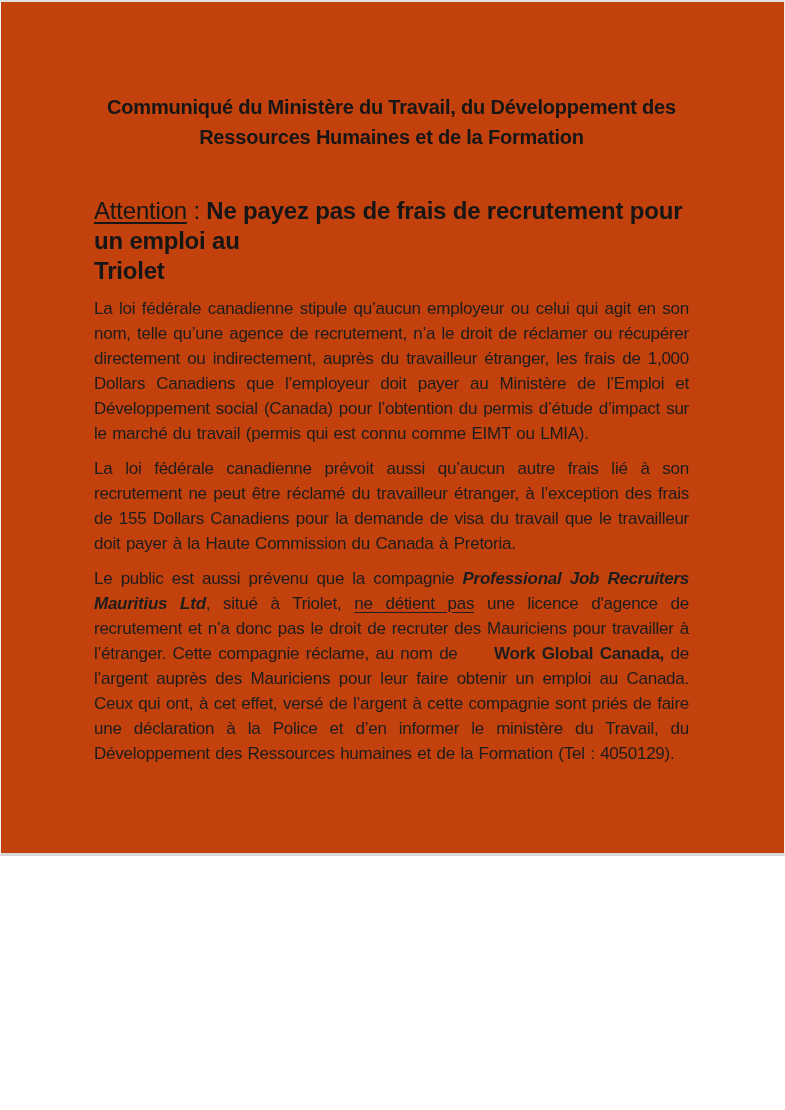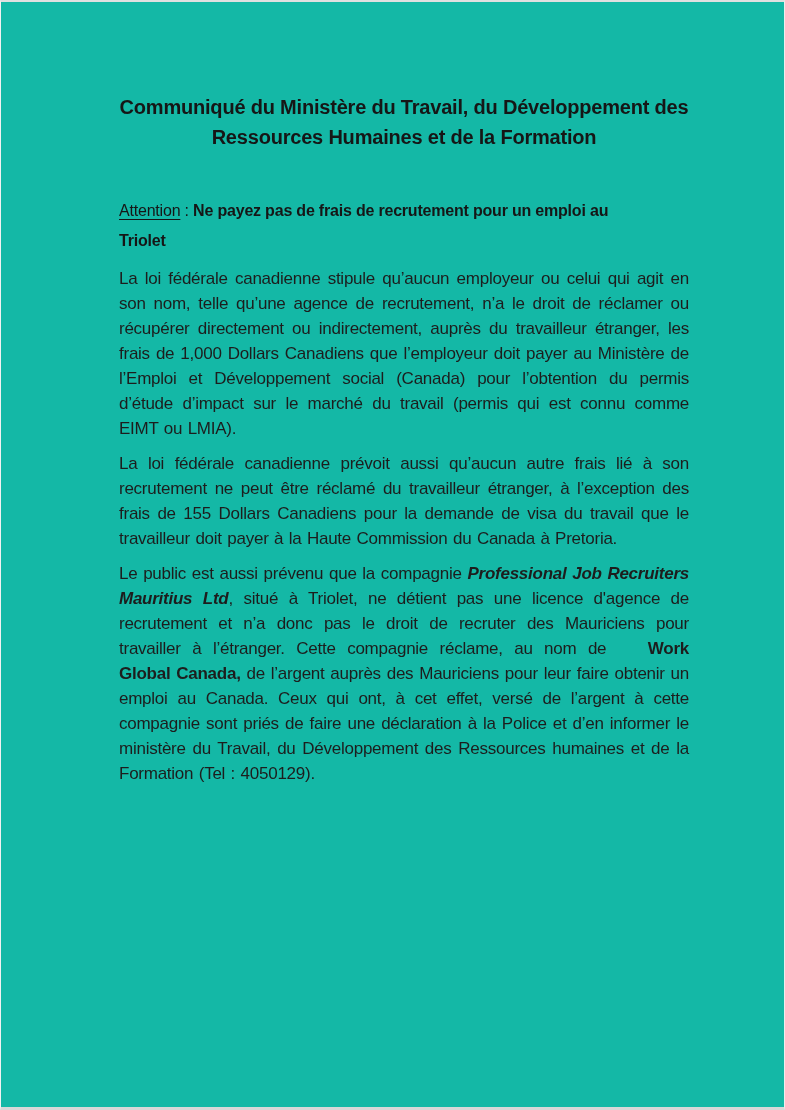--- a/index.html
+++ b/index.html
@@ -1,41 +1,41 @@
 <!DOCTYPE html>
 <html lang="fr"><head>
 <meta charset="utf-8">
 <style>
   * { margin: 0; padding: 0; box-sizing: border-box; }
   html, body { width: 785px; height: 1110px; background: #ffffff; overflow: hidden; }
   body { font-family: "Liberation Sans", "DejaVu Sans", sans-serif; color: #1d1d1d; }
 
   .page {
     width: 785px;
-    height: 1110px;
-    background: #14b8a6;
+    height: 856px;
+    background: #c2410c;
     border-top: 2px solid #e0e0e0;
     border-bottom: 3px solid #d8d8d8;
     border-left: 1px solid #f2f2f2;
     border-right: 1px solid #ededed;
-    padding: 90px 95px 0 118px;
+    padding: 90px 95px 0 93px;
   }
 
   .doc-title {
     text-align: center;
     font-weight: 700;
     font-size: 20px;
     line-height: 30px;
     color: #161616;
     letter-spacing: -0.2px;
   }
 
   .doc-heading {
     margin-top: 44px;
-    font-size: 16px;
+    font-size: 24px;
     line-height: 30px;
     color: #161616;
     letter-spacing: -0.2px;
   }
   .doc-heading .u-head {
     font-weight: 400;
     text-decoration: underline;
     text-underline-offset: 3px;
   }
   .doc-heading .sep { font-weight: 400; }
@@ -46,21 +46,21 @@
     font-size: 17px;
     line-height: 25px;
     text-align: justify;
     letter-spacing: -0.25px;
     word-spacing: 1px;
     color: #1d1d1d;
   }
 
   .seg-bi { font-weight: 700; font-style: italic; }
   .seg-b  { font-weight: 700; margin-left: 30px; }
-  .seg-u  { text-underline-offset: 3px; }
+  .seg-u  { text-decoration: underline; text-underline-offset: 3px; }
 
   .doc-date {
     margin-top: 30px;
     font-size: 17px;
     line-height: 25px;
     letter-spacing: -0.25px;
     color: #1d1d1d;
   }
 </style>
 </head>

